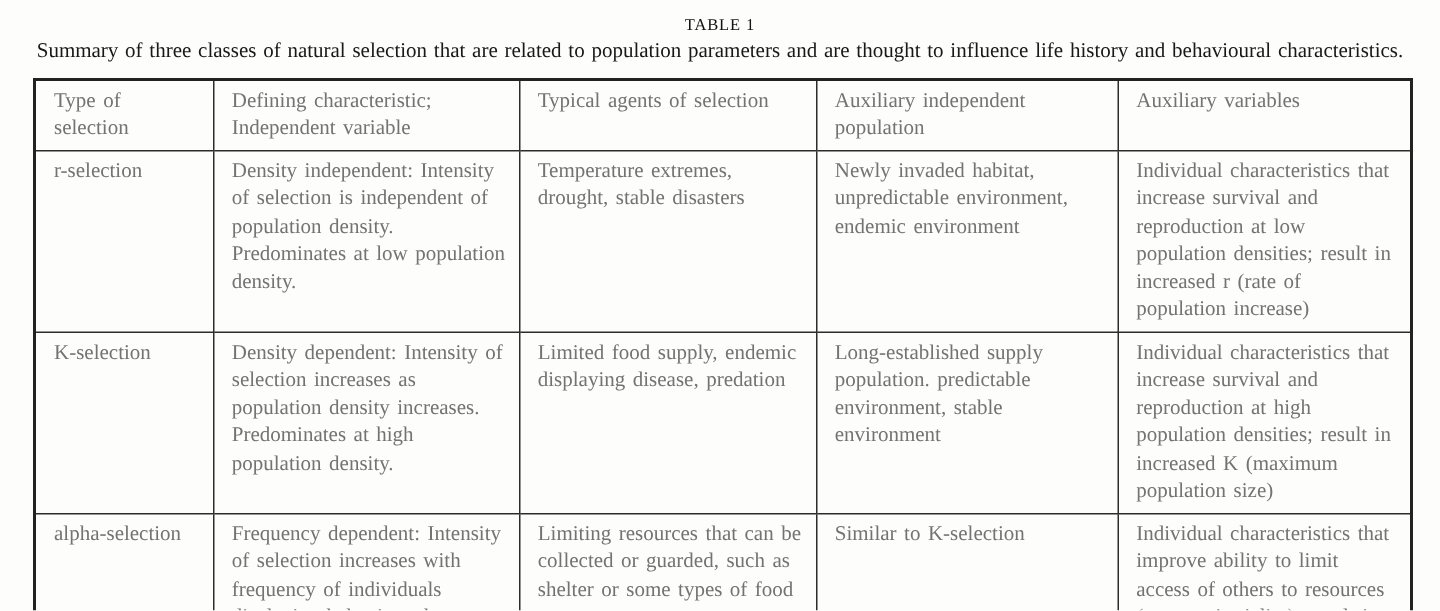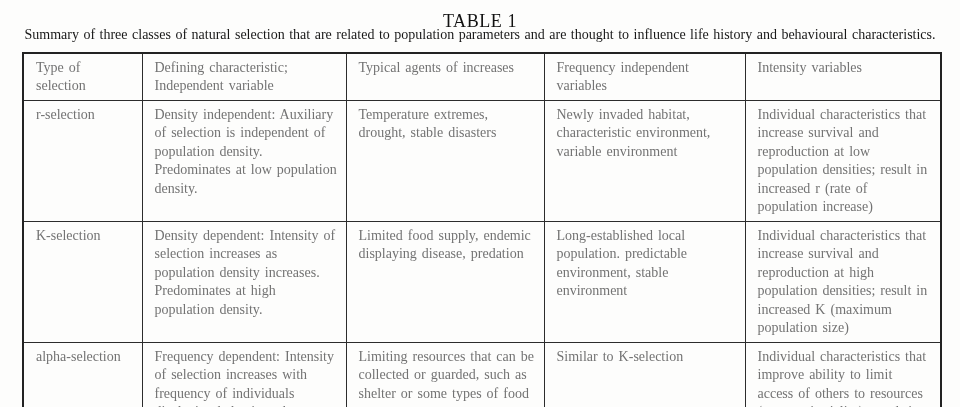--- a/index.html
+++ b/index.html
@@ -15,21 +15,21 @@
     color: #161616;
     font-family: "Liberation Serif", "DejaVu Serif", serif;
     overflow: hidden;
   }
   .table-title {
     position: absolute;
     top: 11px;
     left: 0;
     right: 0;
     text-align: center;
-    font-size: 18px;
+    font-size: 11px;
     letter-spacing: 0.6px;
     color: #121212;
   }
   .table-caption {
     position: absolute;
     top: 27px;
     left: 0;
     right: 0;
     text-align: center;
     font-size: 14px;
@@ -82,38 +82,38 @@
       <col style="width:204px">
       <col style="width:198px">
       <col style="width:201px">
       <col style="width:196px">
     </colgroup>
     <thead>
       <tr class="hdr-row">
         <th>Type of selection</th>
         <th>Defining characteristic;
 Independent variable</th>
-        <th>Typical agents of increases</th>
-        <th>Frequency independent variables</th>
-        <th>Intensity variables</th>
+        <th>Typical agents of selection</th>
+        <th>Auxiliary independent population</th>
+        <th>Auxiliary variables</th>
       </tr>
     </thead>
     <tbody>
       <tr class="row-r">
         <td>r-selection</td>
-        <td class="justified">Density independent: Auxiliary of selection is independent of population density. Predominates at low population density.</td>
+        <td class="justified">Density independent: Intensity of selection is independent of population density. Predominates at low population density.</td>
         <td>Temperature extremes, drought, stable disasters</td>
-        <td>Newly invaded habitat, characteristic environment, variable environment</td>
+        <td>Newly invaded habitat, unpredictable environment, endemic environment</td>
         <td class="justified">Individual characteristics that increase survival and reproduction at low population densities; result in increased r (rate of population increase)</td>
       </tr>
       <tr class="row-k">
         <td>K-selection</td>
         <td class="justified">Density dependent: Intensity of selection increases as population density increases. Predominates at high population density.</td>
         <td>Limited food supply, endemic displaying disease, predation</td>
-        <td>Long-established local population. predictable environment, stable environment</td>
+        <td>Long-established supply population. predictable environment, stable environment</td>
         <td class="justified">Individual characteristics that increase survival and reproduction at high population densities; result in increased K (maximum population size)</td>
       </tr>
       <tr class="row-alpha">
         <td>alpha-selection</td>
         <td class="justified">Frequency dependent: Intensity of selection increases with frequency of individuals displaying behaviour that excludes others from resources. Can occur at either high or low population density.</td>
         <td>Limiting resources that can be collected or guarded, such as shelter or some types of food</td>
         <td>Similar to K-selection</td>
         <td class="justified">Individual characteristics that improve ability to limit access of others to resources (e.g., territoriality); result in decreased r and/or K</td>
       </tr>
     </tbody>

